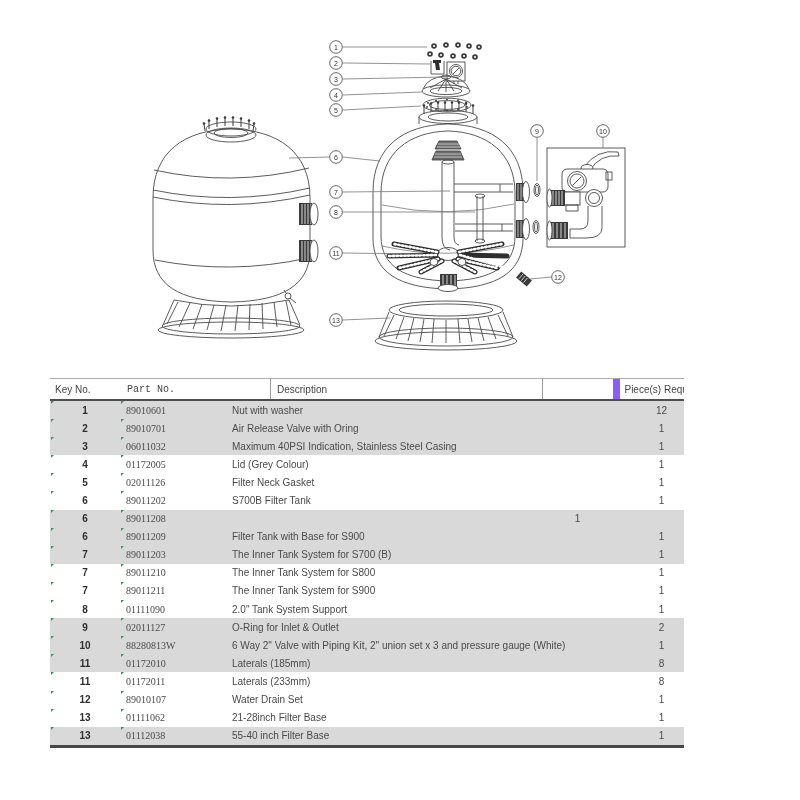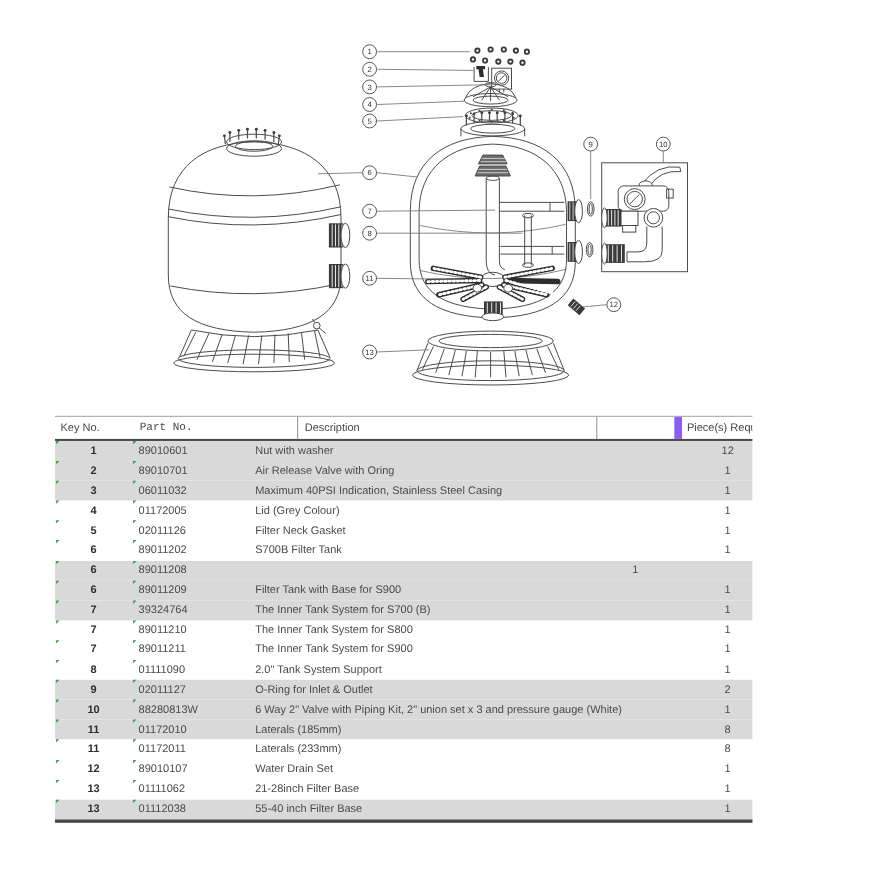--- a/index.html
+++ b/index.html
@@ -15,21 +15,21 @@
   .cell{white-space:nowrap;overflow:visible;}
   .h-key{padding-left:5px;}
   .h-part{padding-left:7px;font-family:Liberation Mono, monospace;}
   .h-desc{padding-left:6px;border-left:1px solid #9a9a9a;height:100%;display:flex;align-items:center;margin-left:44px;}
   .h-spacer{border-left:1px solid #9a9a9a;height:100%;}
   .h-qty{border-left:7px solid #8b5cf6;border-right:1px solid #9a9a9a;height:100%;display:flex;align-items:center;justify-content:center;}
   .drow{height:18.1px;}
   .drow.shaded{background:#d9d9d9;}
   .drow:last-child{border-bottom:3px solid #474747;}
   .c-key{text-align:center;font-weight:700;color:#2e2e2e;}
-  .c-part{padding-left:6px;color:#4a4a4a;}
+  .c-part{padding-left:6px;color:#4a4a4a;font-family:Liberation Serif, serif;}
   .c-desc{padding-left:6px;color:#4a4a4a;}
   .c-qty{text-align:center;color:#4a4a4a;}
   .mark{position:absolute;top:0;width:0;height:0;border-top:3px solid #2f9e49;border-right:3px solid transparent;}
   .mark.m1{left:1px;} .mark.m2{left:71px;}
 </style>
 </head>
 <body>
 
 <div id="page">
 
@@ -380,21 +380,21 @@
           <div class="cell c-key">6</div>
           <div class="cell c-part">89011209</div>
           <div class="cell c-desc">Filter Tank with Base for S900</div>
           <div class="cell c-spacer"></div>
           <div class="cell c-qty">1</div>
           <span class="mark m1"></span>
           <span class="mark m2"></span>
         </div>
         <div class="trow drow shaded">
           <div class="cell c-key">7</div>
-          <div class="cell c-part">39324764</div>
+          <div class="cell c-part">89011203</div>
           <div class="cell c-desc">The Inner Tank System for S700 (B)</div>
           <div class="cell c-spacer"></div>
           <div class="cell c-qty">1</div>
           <span class="mark m1"></span>
           <span class="mark m2"></span>
         </div>
         <div class="trow drow">
           <div class="cell c-key">7</div>
           <div class="cell c-part">89011210</div>
           <div class="cell c-desc">The Inner Tank System for S800</div>

